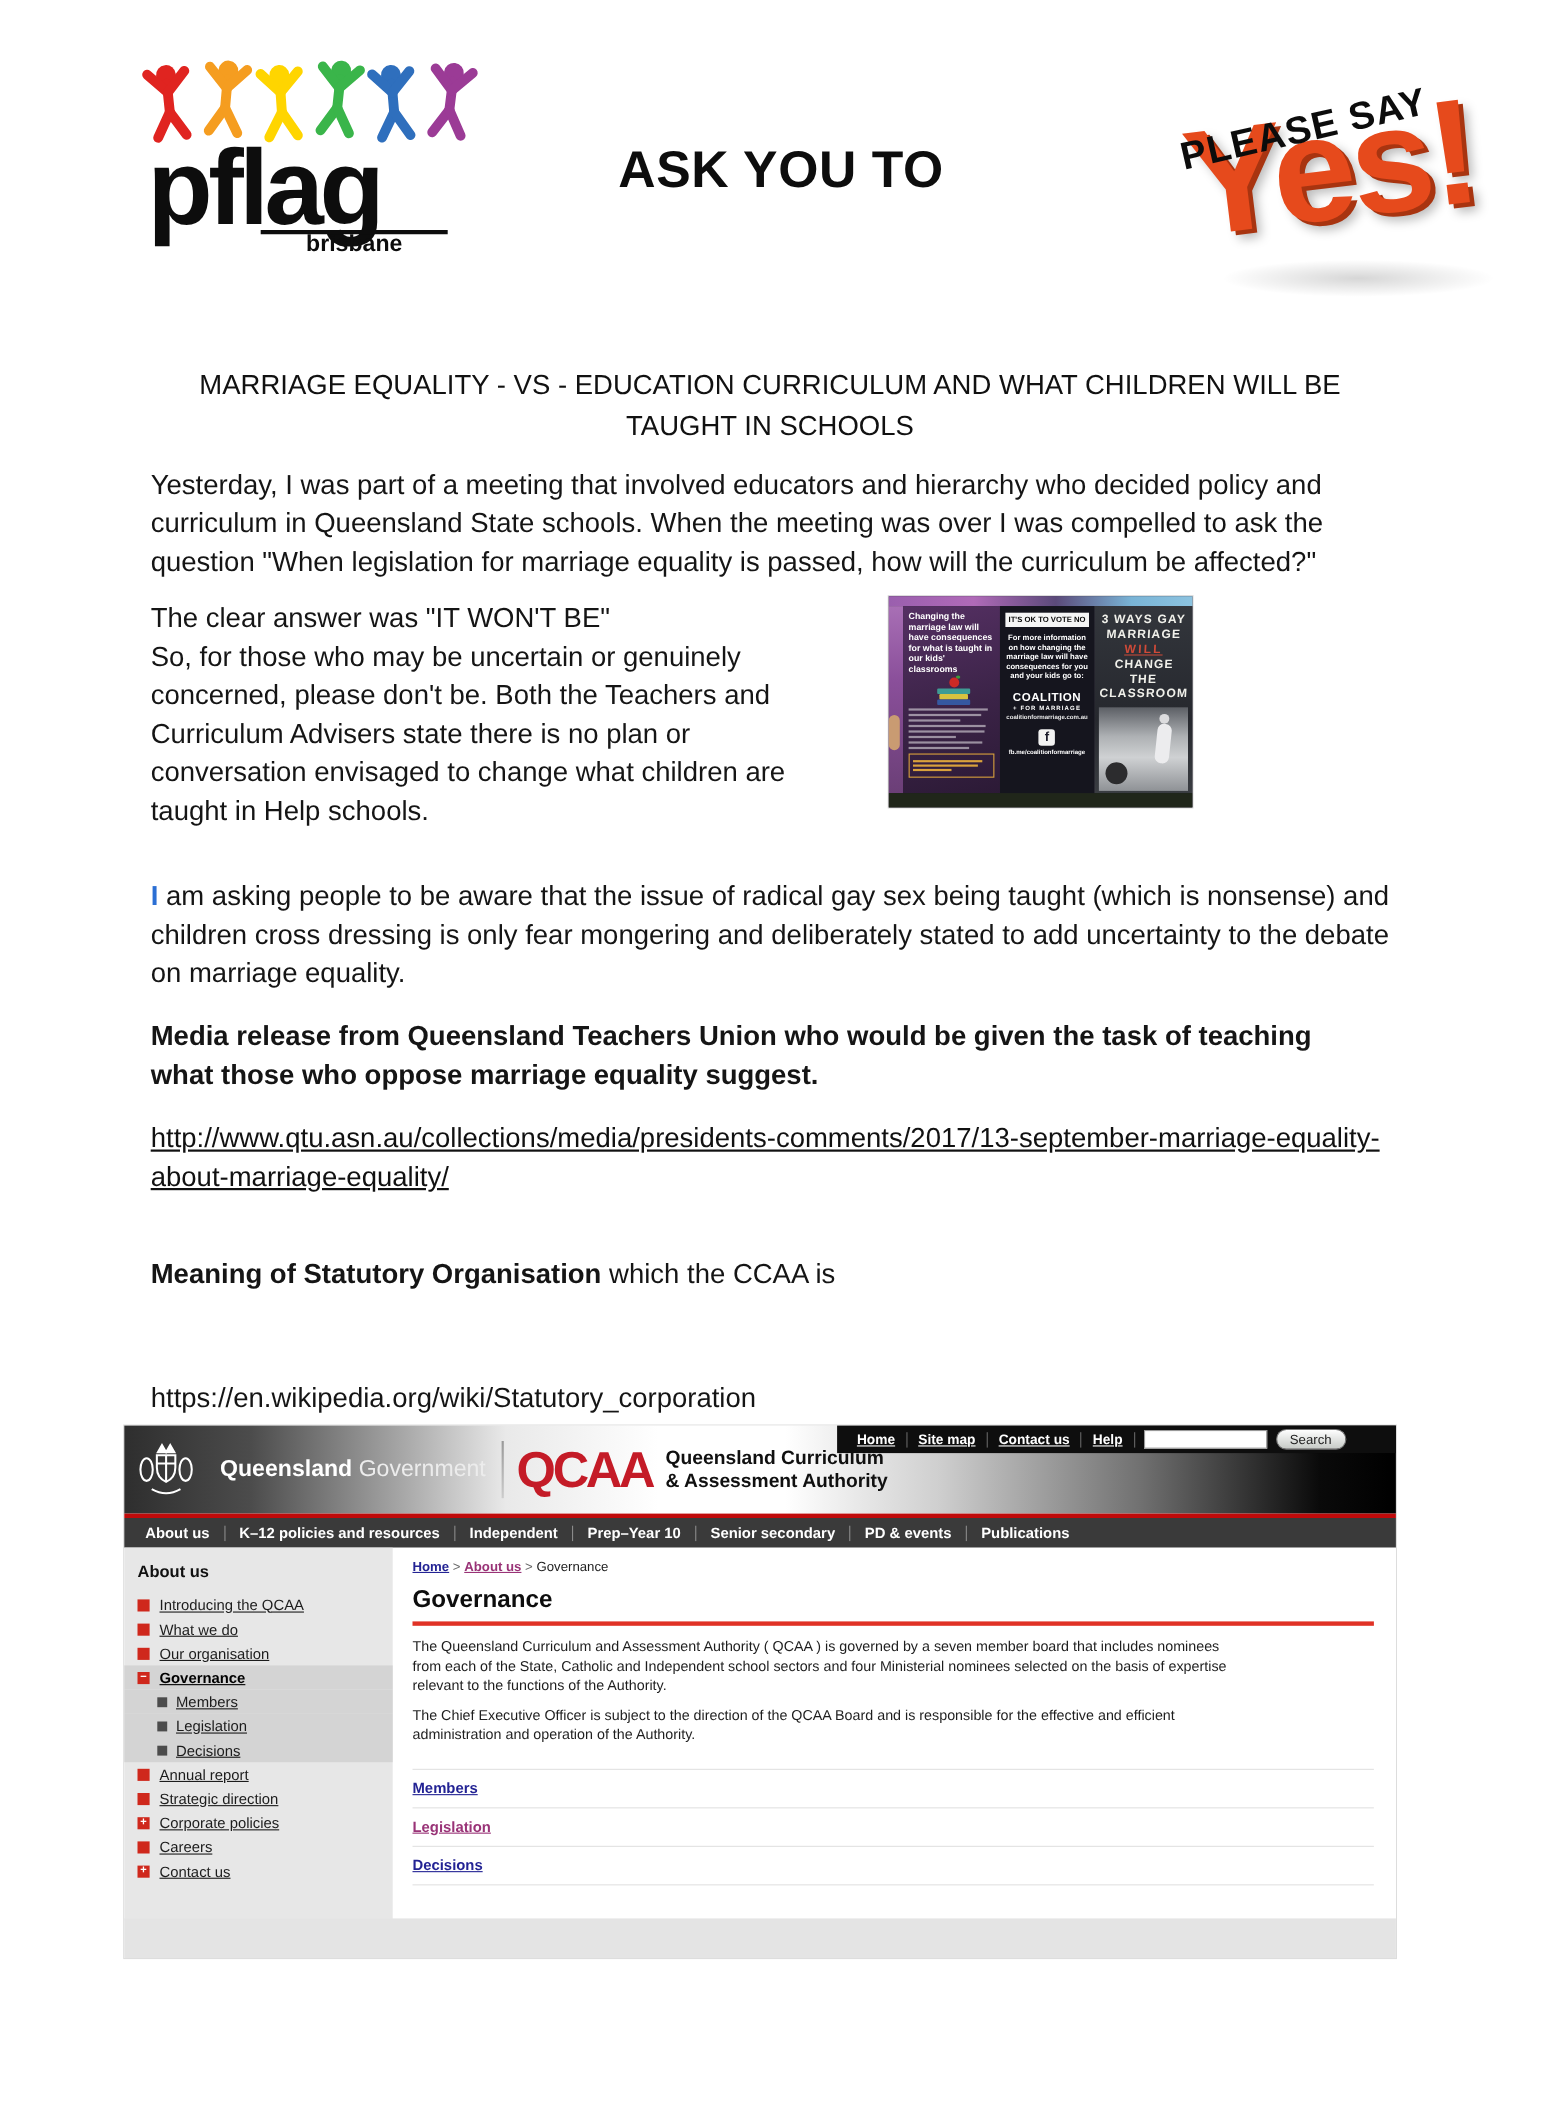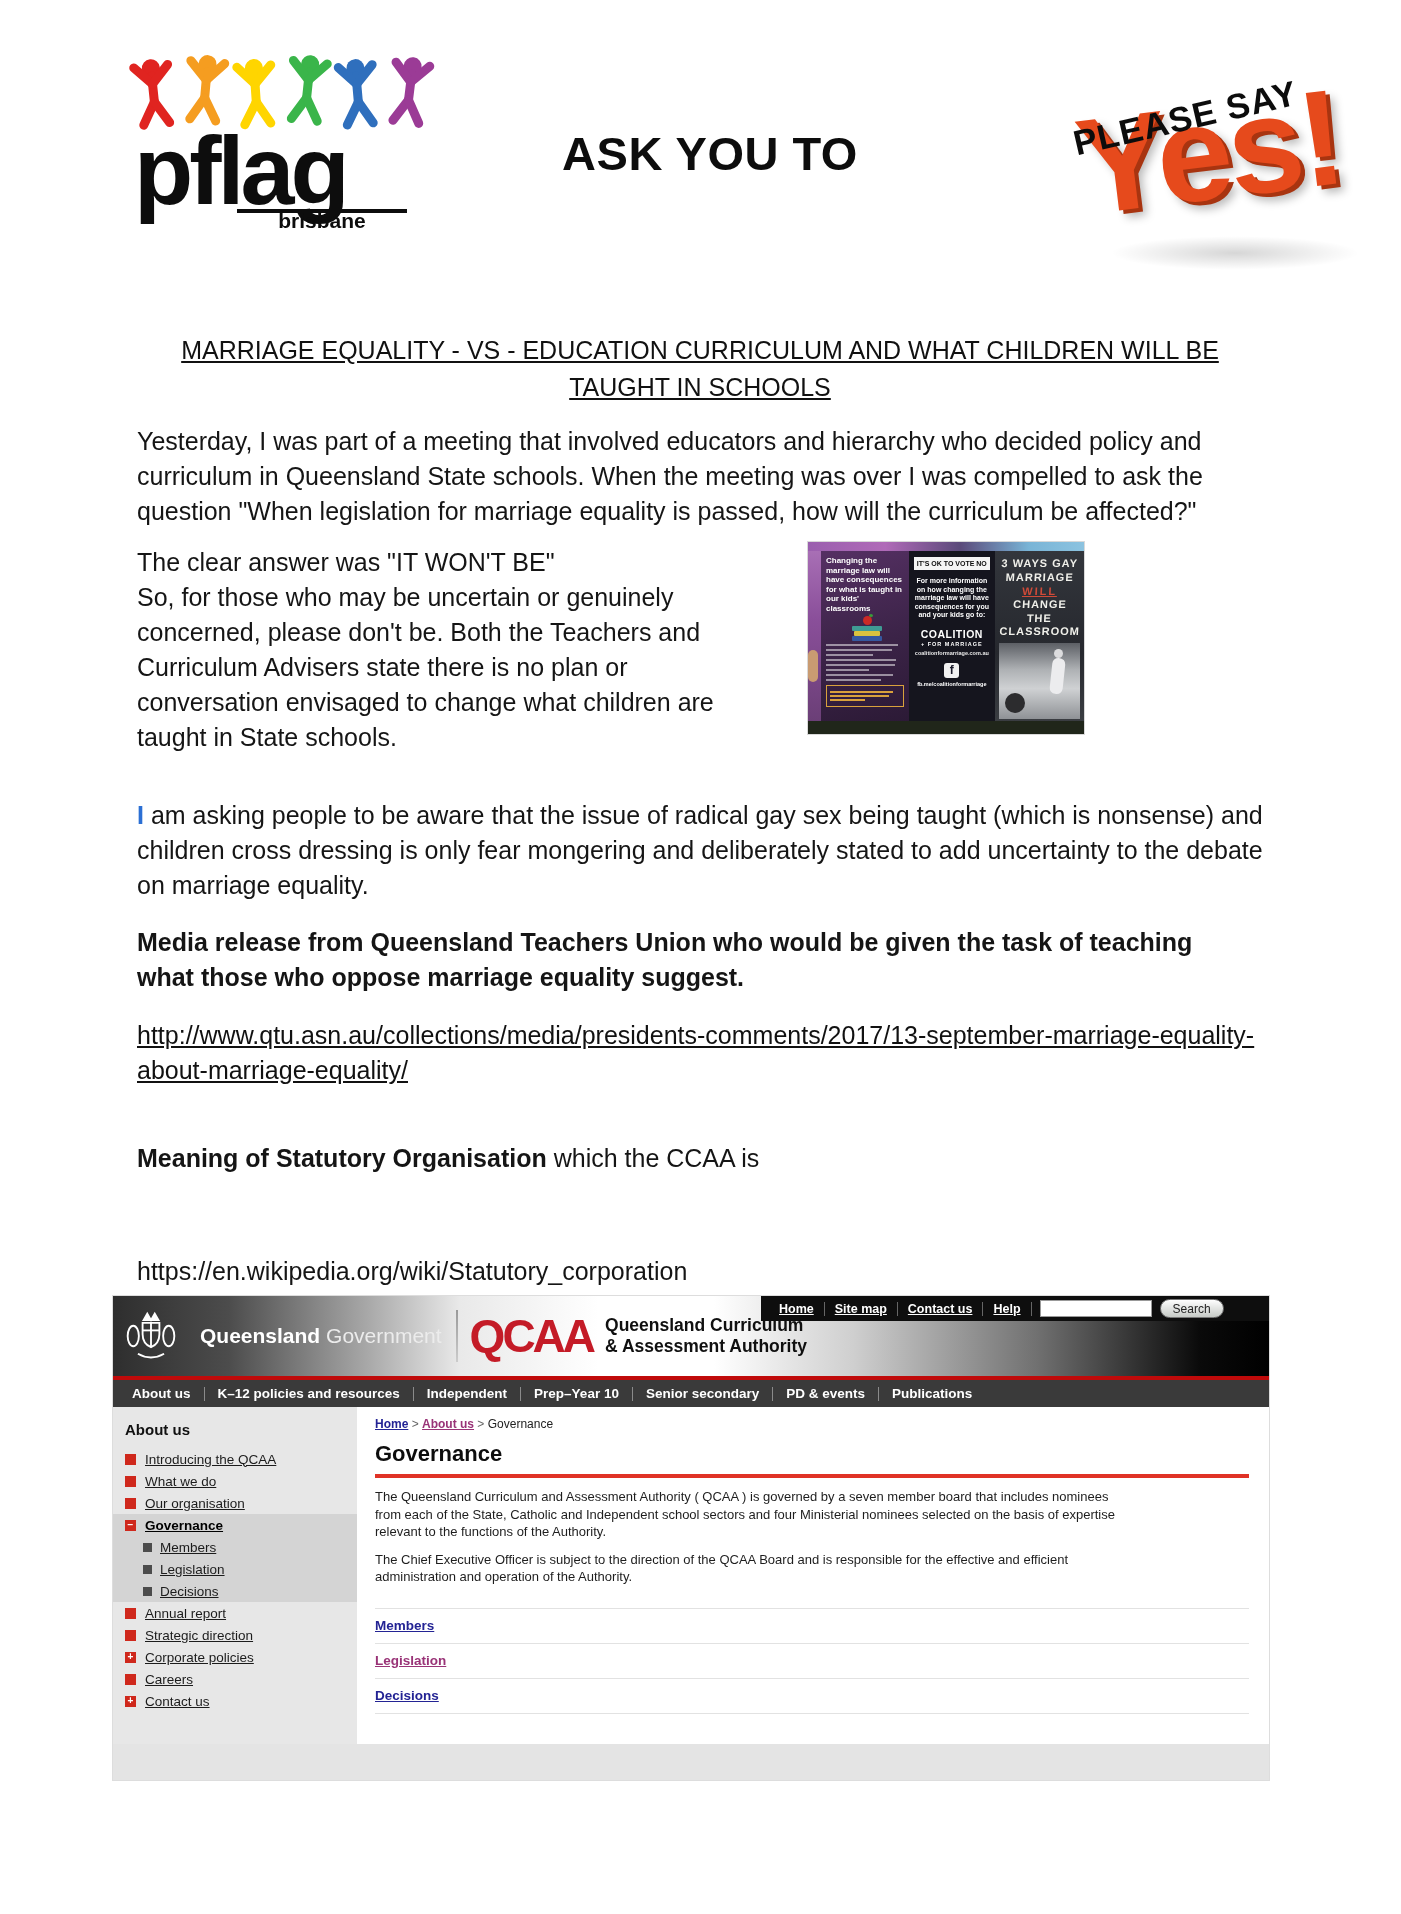--- a/index.html
+++ b/index.html
@@ -20,21 +20,21 @@
                 background:radial-gradient(ellipse at center, rgba(0,0,0,.16), transparent 70%); }
   .yes-word { position:absolute; left:22px; top:46px; font-size:136px; font-weight:900;
               color:var(--yes_orange,#e64a1c); transform:rotate(-7deg); line-height:1;
               text-shadow:4px 4px 0 #a83410, 7px 8px 10px rgba(0,0,0,.28); letter-spacing:-4px; }
   .please-say { position:absolute; left:16px; top:60px; font-size:35px; font-weight:900;
                 color:#0c0c0c; transform:rotate(-13deg); white-space:nowrap; letter-spacing:1px; }
 
   
   .para { position:absolute; font-size:25px; line-height:35px; color:#151515; }
   .doc-title { position:absolute; left:140px; top:332px; width:1120px; text-align:center;
-               font-size:25px; line-height:37px; color:#111;text-decoration:underline; }
+               font-size:25px; line-height:37px; color:#111; }
   .p1 { left:137px; top:424px; width:1140px; }
   .p2 { left:137px; top:545px; width:595px; }
   .p3 { left:137px; top:798px; width:1155px; }
   .cursor-i { color:var(--cursor_blue,#2b6fd4); font-weight:bold; }
   .p4 { left:137px; top:925px; width:1115px; font-weight:bold; }
   .qtu-link { left:137px; top:1018px; width:1130px; display:block; color:#111;
               text-decoration:underline; overflow-wrap:break-word; cursor:pointer; }
   .meaning { left:137px; top:1141px; width:1140px; }
   .wiki { left:137px; top:1210px; width:1140px;margin-top:44px; }
 
@@ -210,21 +210,21 @@
   <div class="yes-graphic">
     <div class="yes-shadow"></div>
     <div class="yes-word">Yes!</div>
     <div class="please-say">PLEASE SAY</div>
   </div>
 
   <div class="doc-title">MARRIAGE EQUALITY - VS - EDUCATION CURRICULUM AND WHAT CHILDREN WILL BE TAUGHT IN SCHOOLS</div>
 
   <p class="para p1">Yesterday, I was part of a meeting that involved educators and hierarchy who decided policy and curriculum in Queensland State schools. When the meeting was over I was compelled to ask the question "When legislation for marriage equality is passed, how will the curriculum be affected?"</p>
 
-  <p class="para p2"><span>The clear answer was "IT WON'T BE"</span><br><span>So, for those who may be uncertain or genuinely concerned, please don't be. Both the Teachers and Curriculum Advisers state there is no plan or conversation envisaged to change what children are taught in State schools.</span></p>
+  <p class="para p2"><span>The clear answer was "IT WON'T BE"</span><br><span>So, for those who may be uncertain or genuinely concerned, please don't be. Both the Teachers and Curriculum Advisers state there is no plan or conversation envisaged to change what children are taught in Help schools.</span></p>
 
   <div class="pamphlet">
     <div class="pam-top"></div>
     <div class="pam-left">
       <div class="thumb"></div>
     </div>
     <div class="pam-panels">
       <div class="pam-p1">
         <div class="pam-headline">Changing the marriage law will have consequences for what is taught in our kids' classrooms</div>
         <div class="apple-books">

